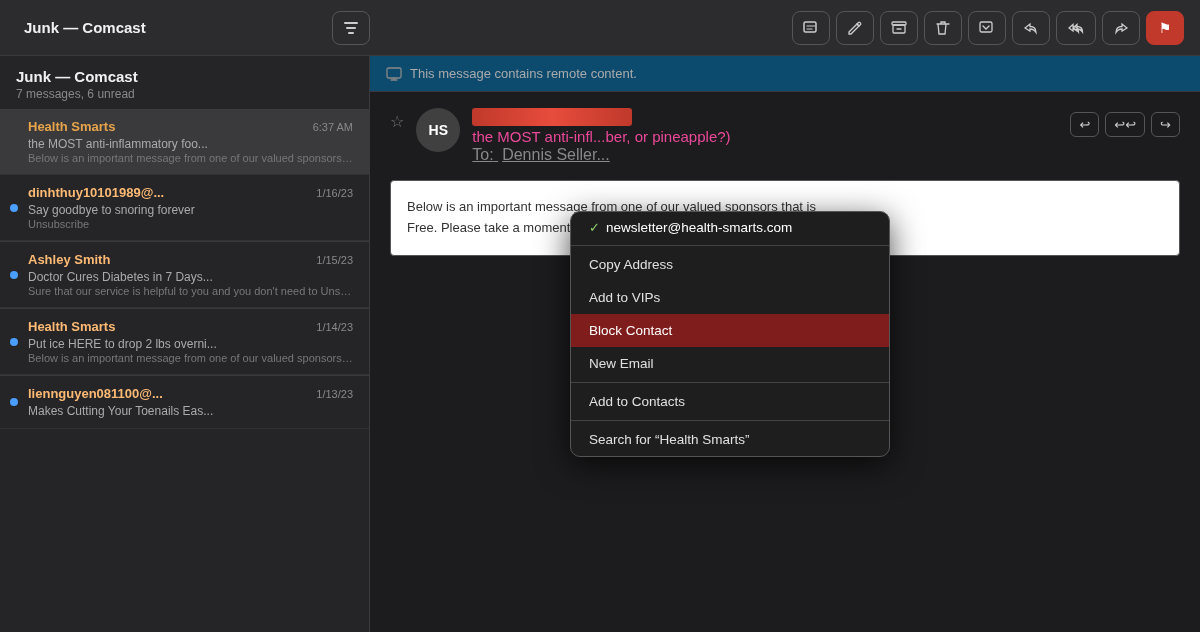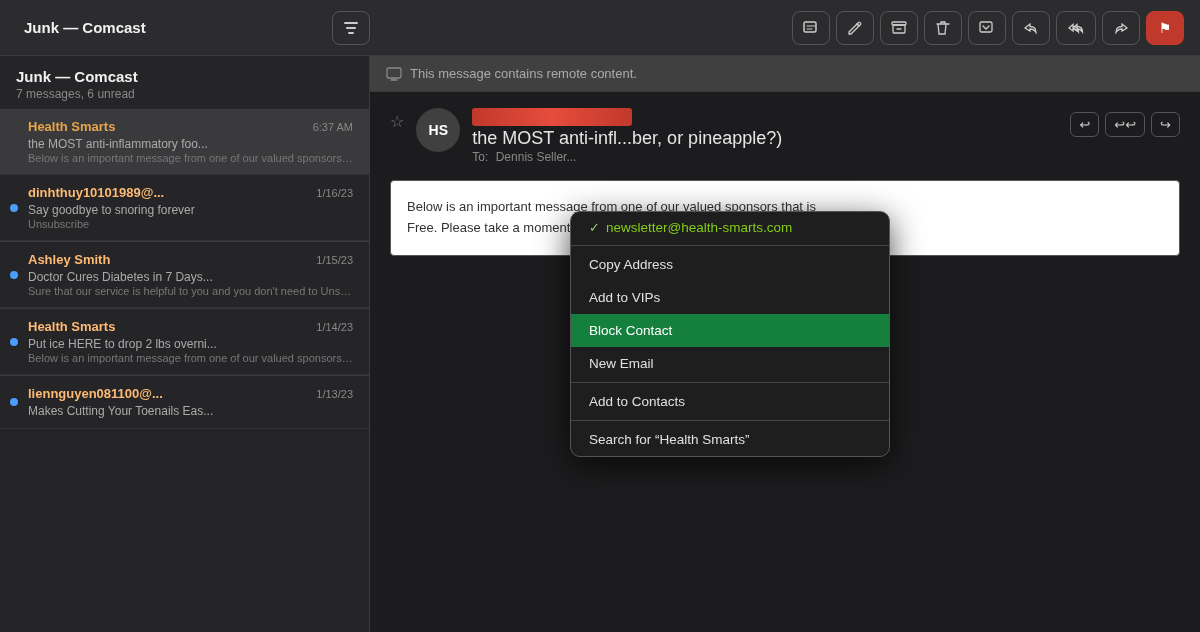--- a/index.html
+++ b/index.html
@@ -140,21 +140,21 @@
     
     .content-area {
       flex: 1;
       background: #1c1c1e;
       display: flex;
       flex-direction: column;
       position: relative;
       overflow: hidden;
     }
     .remote-content-bar {
-      background: #404040;
+      background: #0c4a6e;
       border-bottom: 1px solid #3a3a3c;
       padding: 10px 16px;
       font-size: 13px;
       color: #aaa;
       display: flex;
       align-items: center;
       gap: 8px;
     }
     .email-view-area {
       flex: 1;
@@ -185,24 +185,24 @@
       display: flex; align-items: center; gap: 8px;
     }
     .email-sender-blurred {
       display: inline-block;
       width: 160px; height: 18px;
       background: linear-gradient(90deg, #c0392b, #e74c3c, #c0392b);
       border-radius: 3px;
       vertical-align: middle;
     }
     .email-subject-line {
-      font-size: 18px; color: #e5e5e5; margin-top: 2px;
+      font-size: 15px; color: #ec4899; margin-top: 2px;
     }
     .email-to-line {
-      font-size: 12px; color: #888; margin-top: 1px;
+      font-size: 16px; color: #888; margin-top: 1px; text-decoration: underline;
     }
     .email-action-btns {
       display: flex; gap: 6px; align-items: center; margin-top: 4px;
     }
     .email-action-btn {
       background: transparent; border: 1.5px solid #555; border-radius: 6px;
       color: #ccc; cursor: pointer; padding: 4px 8px; font-size: 13px;
     }
 
     
@@ -227,21 +227,21 @@
       padding: 9px 18px;
       font-size: 13.5px;
       color: #e0e0e0;
       cursor: pointer;
       display: flex;
       align-items: center;
       gap: 8px;
       position: relative;
     }
     .context-menu-item.highlighted {
-      background: #15803d;
+      background: #7f1d1d;
       color: #fff;
     }
     .context-menu-divider {
       height: 1px;
       background: #444;
       margin: 2px 0;
     }
     .context-email-item {
       padding: 8px 18px;
       font-size: 13.5px;
@@ -418,21 +418,21 @@
           <span>Free. Please take a moment and check out what they have to offer.</span>
         </div>
       </div>
     </div>
 
     <div class="context-menu-overlay">
       <div class="context-menu">
 
         <div class="context-email-item">
           <span style="color:#8ecf6e; font-size:13px;">✓</span>
-          <span style="color:#84cc16;font-size:13.5px;">newsletter@health-smarts.com</span>
+          <span style="color:#ffffff;font-size:13.5px;">newsletter@health-smarts.com</span>
         </div>
         <div class="context-menu-divider"></div>
 
         <div class="context-menu-item">
           <span>Copy Address</span>
         </div>
 
         <div class="context-menu-item">
           <span>Add to VIPs</span>
         </div>

